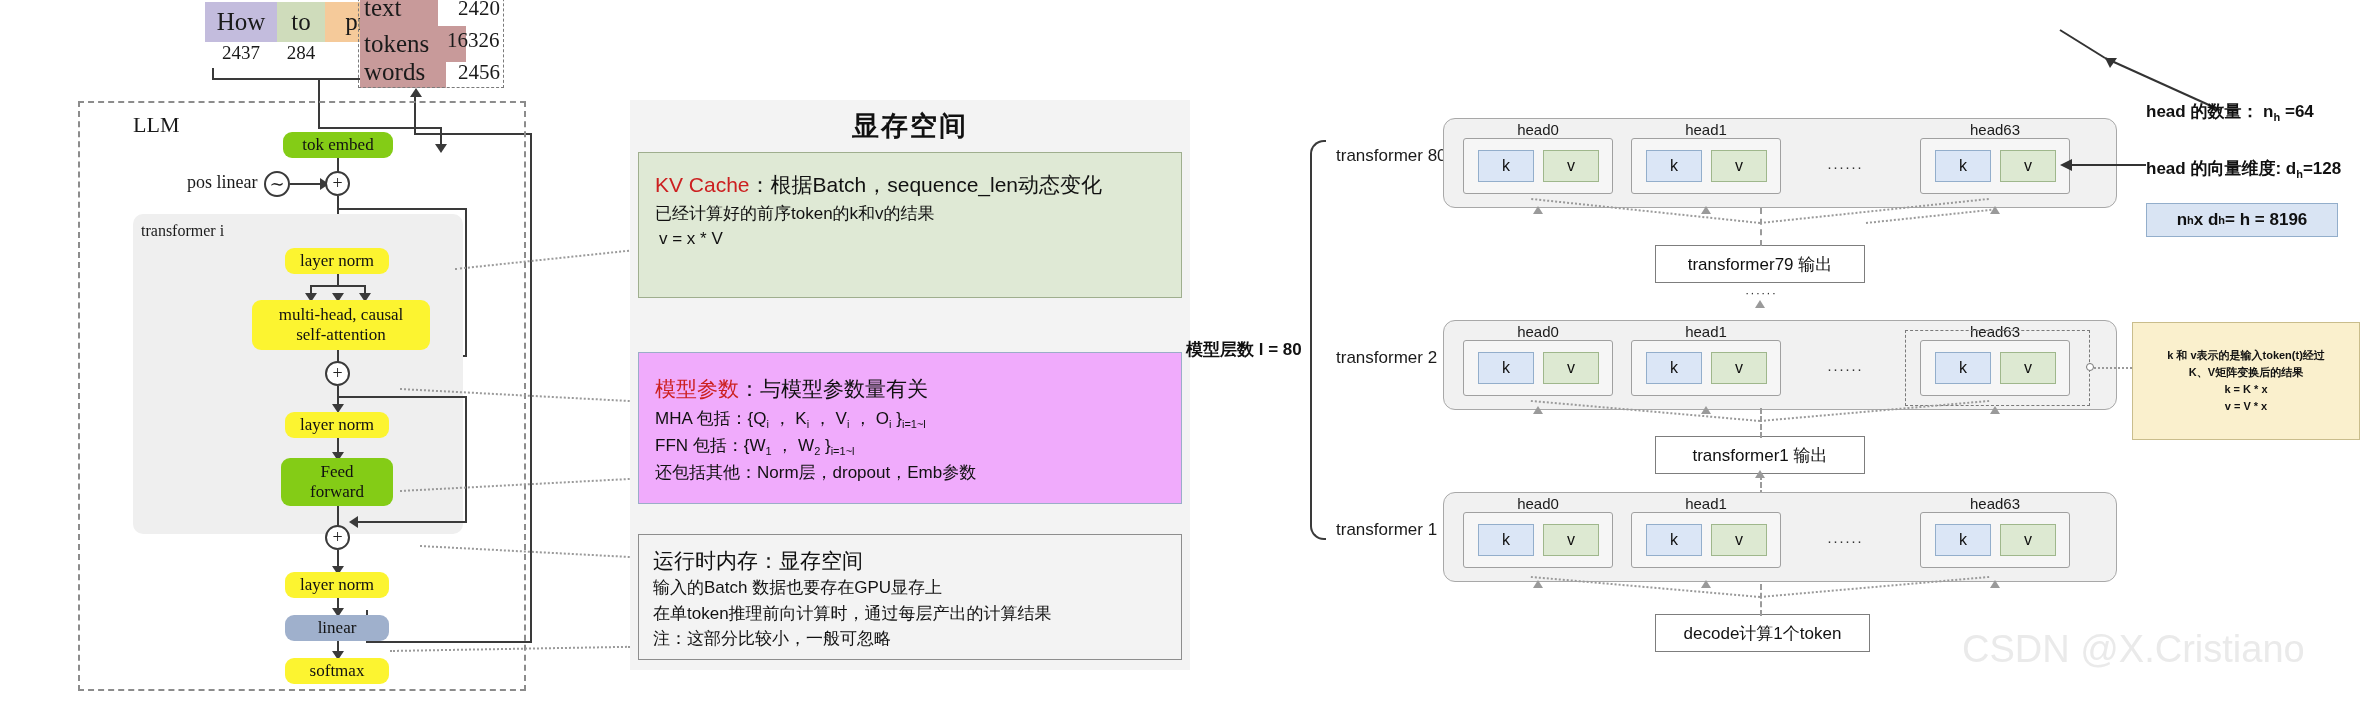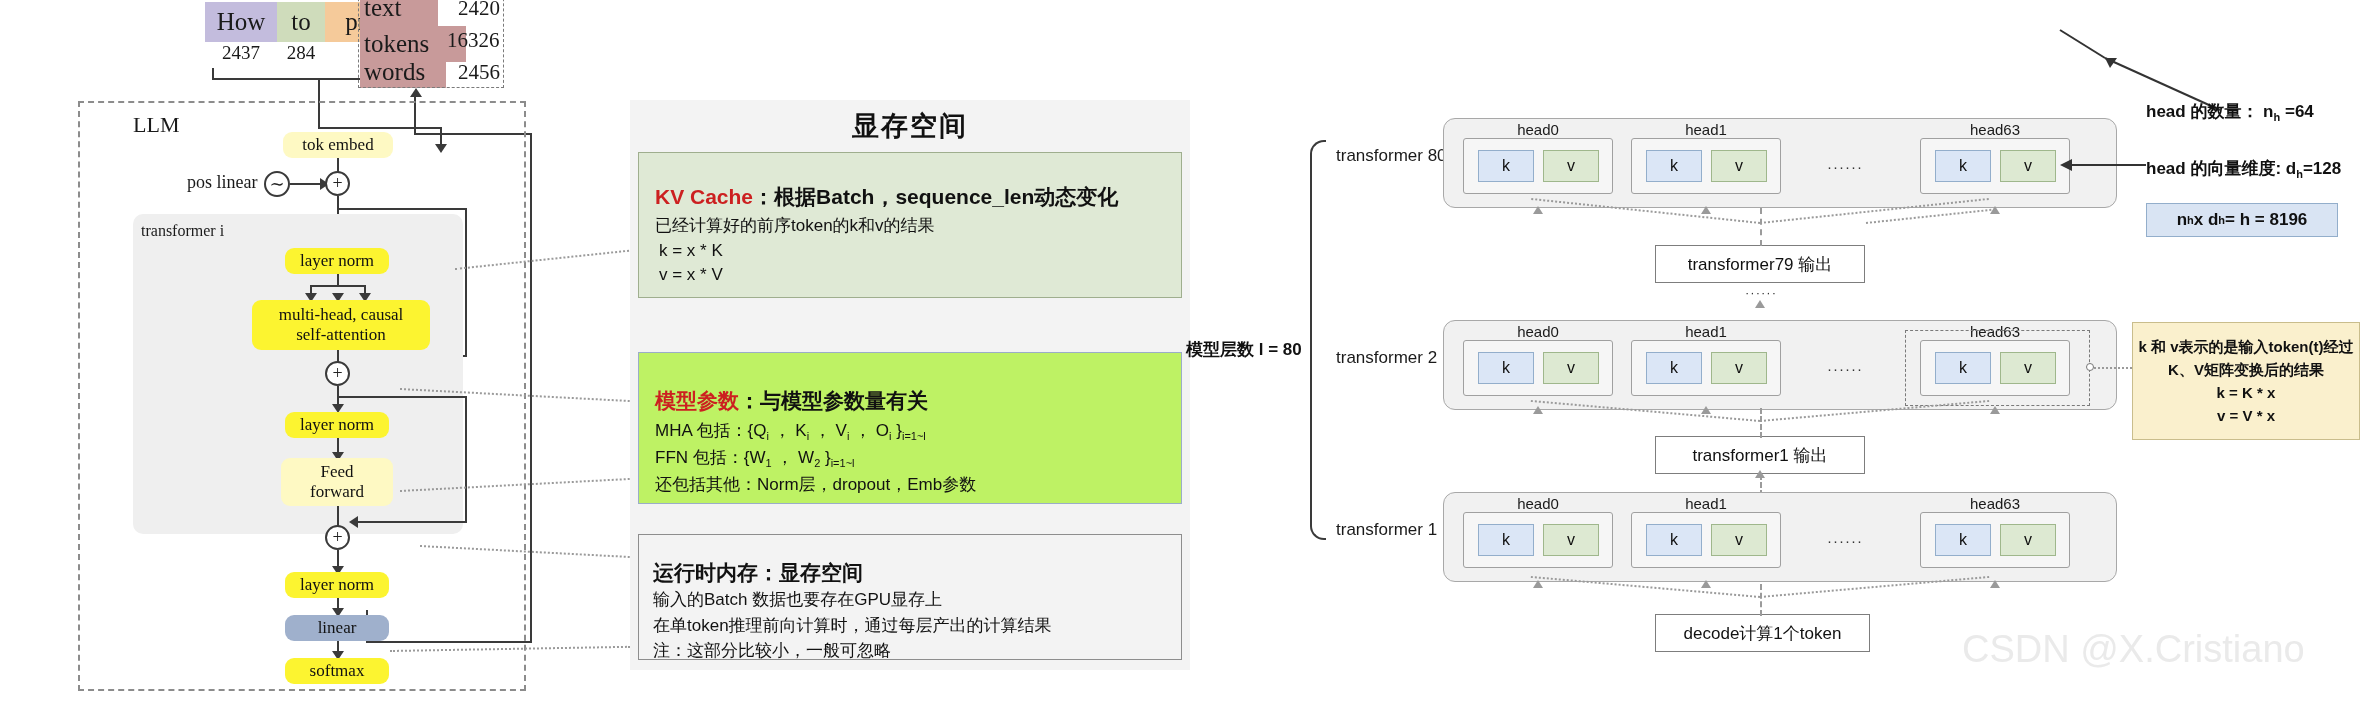--- a/index.html
+++ b/index.html
@@ -11,21 +11,21 @@
   
   .tokword{font-family:"Liberation Serif","DejaVu Serif",serif;font-size:25px;color:#1a1a1a;}
   .toknum{font-family:"Liberation Serif","DejaVu Serif",serif;font-size:19px;color:#1a1a1a;}
   .statlabel{font-family:"Liberation Serif","DejaVu Serif",serif;font-size:25px;color:#1a1a1a;}
   .statnum{font-family:"Liberation Serif","DejaVu Serif",serif;font-size:21px;color:#1a1a1a;}
   .pinkblob{background:#c89a9a;}
 
   
   .node{border-radius:9px;font-family:"Liberation Serif","DejaVu Serif",serif;
         font-size:17px;color:#111;line-height:1.15;}
-  .n-blue{background:#fef9c3;}
+  .n-blue{background:#84cc16;}
   .n-yellow{background:#fcf430;}
   .n-slate{background:#9fb0cc;}
   .llmbox{border:2px dashed #8c8c8c;background:transparent;}
   .trbox{background:#efefef;border-radius:10px;}
   .lbl-serif{font-family:"Liberation Serif","DejaVu Serif",serif;color:#1a1a1a;}
 
   .line{background:#3a3a3a;position:absolute;}
   .vline{width:2px;}
   .hline{height:2px;}
   .circ{border:2px solid #3a3a3a;border-radius:50%;background:#fff;
@@ -36,41 +36,41 @@
   .arrowup{width:0;height:0;border-left:6px solid transparent;border-right:6px solid transparent;
            border-bottom:9px solid #3a3a3a;position:absolute;}
   .arrowleft{width:0;height:0;border-top:6px solid transparent;border-bottom:6px solid transparent;
              border-right:9px solid #3a3a3a;position:absolute;}
 
   
   .mempanel{background:#f3f3f3;}
   .memtitle{font-size:27px;font-weight:bold;color:#111;letter-spacing:2px;}
   .membox{border:1px solid #9a9a9a;}
   .m-green{background:#dfe9d5;border-color:#9fae8e;}
-  .m-blue{background:#bef264;border-color:#9badc8;}
+  .m-blue{background:#f0abfc;border-color:#9badc8;}
   .m-gray{background:#f3f3f3;border-color:#8d8d8d;}
-  .memhead{font-size:21px;font-weight:bold;color:#111;margin-top:12px;}
+  .memhead{font-size:21px;font-weight:normal;color:#111;}
   .memhead .red{color:#cc2020;}
   .memline{font-size:17px;color:#111;line-height:1.5;}
   .memmono{font-size:17px;color:#111;line-height:1.45;}
   .sub{font-size:11px;vertical-align:sub;}
 
   
   .layerbox{background:#f1f1f1;border:1px solid #a8a8a8;border-radius:12px;}
   .headbox{background:#f6f6f6;border:1px solid #a0a0a0;border-radius:3px;}
   .headlabel{font-size:15px;color:#1a1a1a;align-items:flex-end;}
   .kvbox{border:1px solid #8fa9c6;font-size:16px;color:#111;}
   .kbox{background:#dbe6f6;border-color:#93aecb;}
   .vbox{background:#dde9d2;border-color:#9fb78c;}
   .dots{font-size:15px;color:#333;letter-spacing:1px;}
   .outbox{background:#ffffff;border:1px solid #7d7d7d;font-size:17px;color:#111;}
   .trlabel{font-size:17px;color:#1a1a1a;}
   .annot{font-size:17px;font-weight:bold;color:#111;white-space:nowrap;}
   .formulabox{background:#d9e4f3;border:1px solid #93aecb;font-size:17px;font-weight:bold;color:#111;}
-  .yellownote{background:#faf0cd;border:1px solid #c9bd8c;font-size:15px;color:#111;
+  .yellownote{background:#faf0cd;border:1px solid #c9bd8c;font-size:11px;color:#111;
               line-height:1.55;font-weight:bold;}
   .dashbox{border:1px dashed #7a7a7a;}
   .dotline-h{border-top:2px dotted #9a9a9a;position:absolute;}
   .gdash-v{border-left:2px dashed #9b9b9b;position:absolute;}
   .brace{border:2px solid #3a3a3a;border-right:none;border-radius:10px 0 0 10px;position:absolute;}
   .watermark{font-size:38px;color:#eaeaea;font-family:"Liberation Sans",sans-serif;}
   .grayarrowup{width:0;height:0;border-left:5px solid transparent;border-right:5px solid transparent;
                border-bottom:8px solid #9a9a9a;position:absolute;}
 </style>
 </head>
@@ -226,21 +226,20 @@
 <div class="abs ctr memtitle" style="left:630px;top:104px;width:560px;height:44px;">
   <span>显存空间</span>
 </div>
 
 <div class="abs membox m-green" style="left:638px;top:152px;width:544px;height:146px;">
   <div style="padding:18px 0 0 16px;">
     <div class="memhead">
       <span class="red">KV Cache</span><span>：根据Batch，sequence_len动态变化</span>
     </div>
     <div class="memline" style="margin-top:2px;">已经计算好的前序token的k和v的结果</div>
-    <div class="memmono" style="margin-left:4px;">k = x * K</div>
     <div class="memmono" style="margin-left:4px;">v = x * V</div>
   </div>
 </div>
 
 <div class="abs membox m-blue" style="left:638px;top:352px;width:544px;height:152px;">
   <div style="padding:22px 0 0 16px;">
     <div class="memhead">
       <span class="red">模型参数</span><span>：与模型参数量有关</span>
     </div>
     <div class="memline" style="margin-top:3px;">

